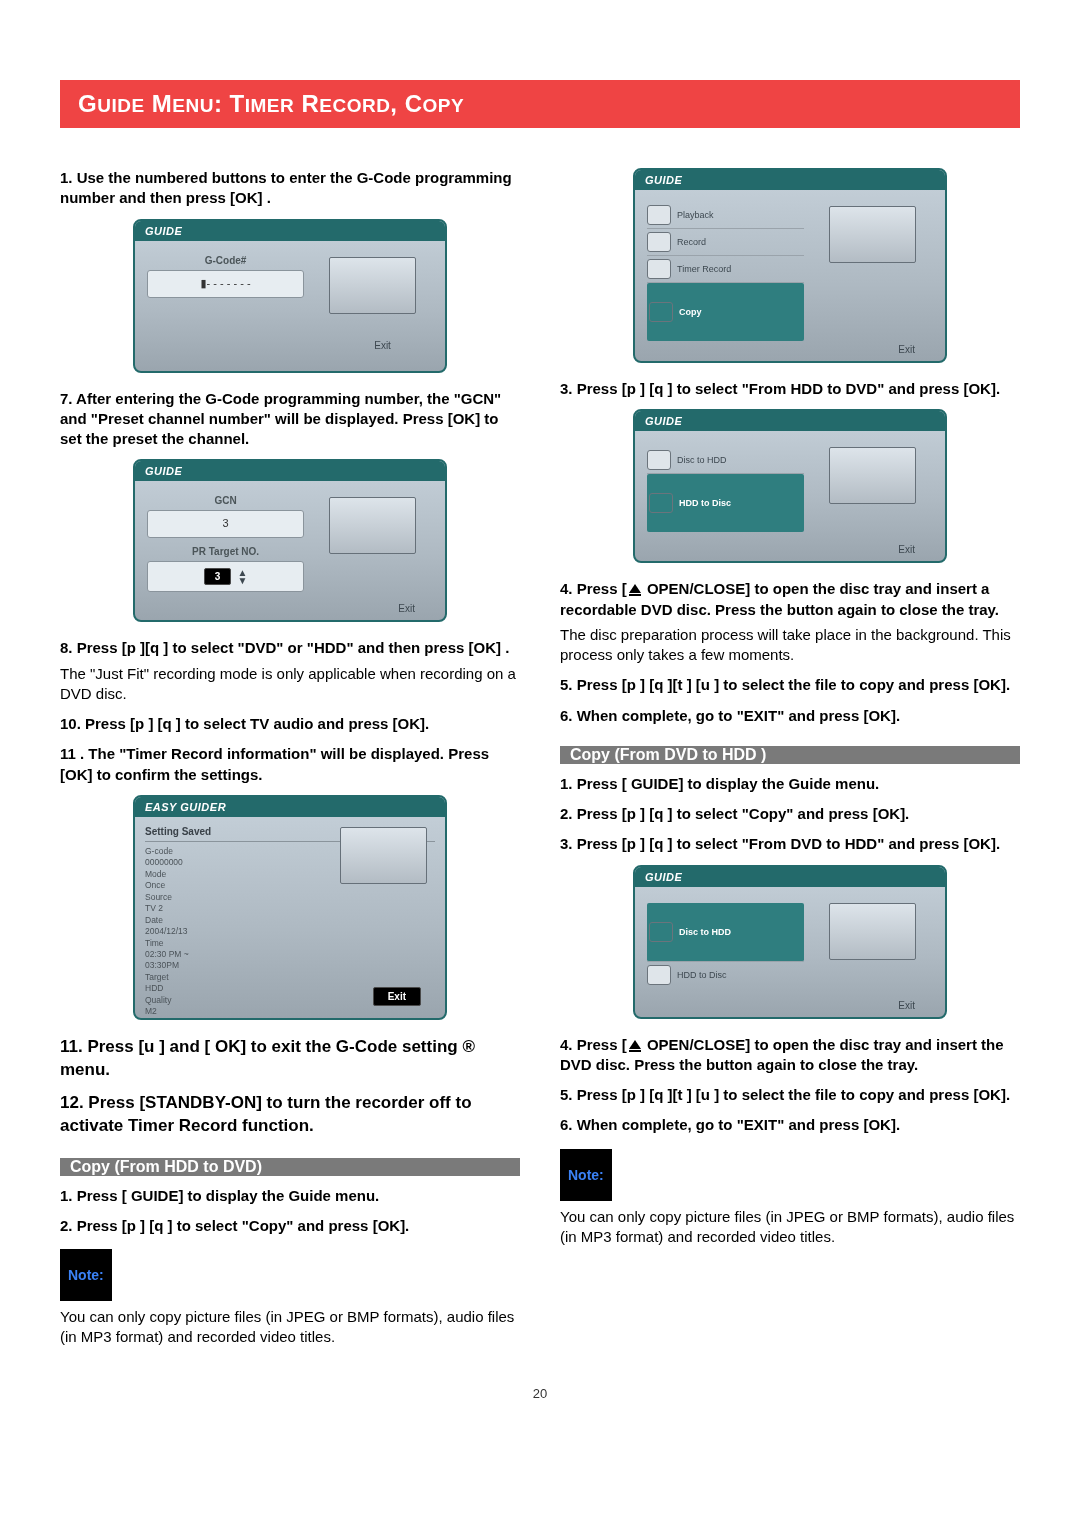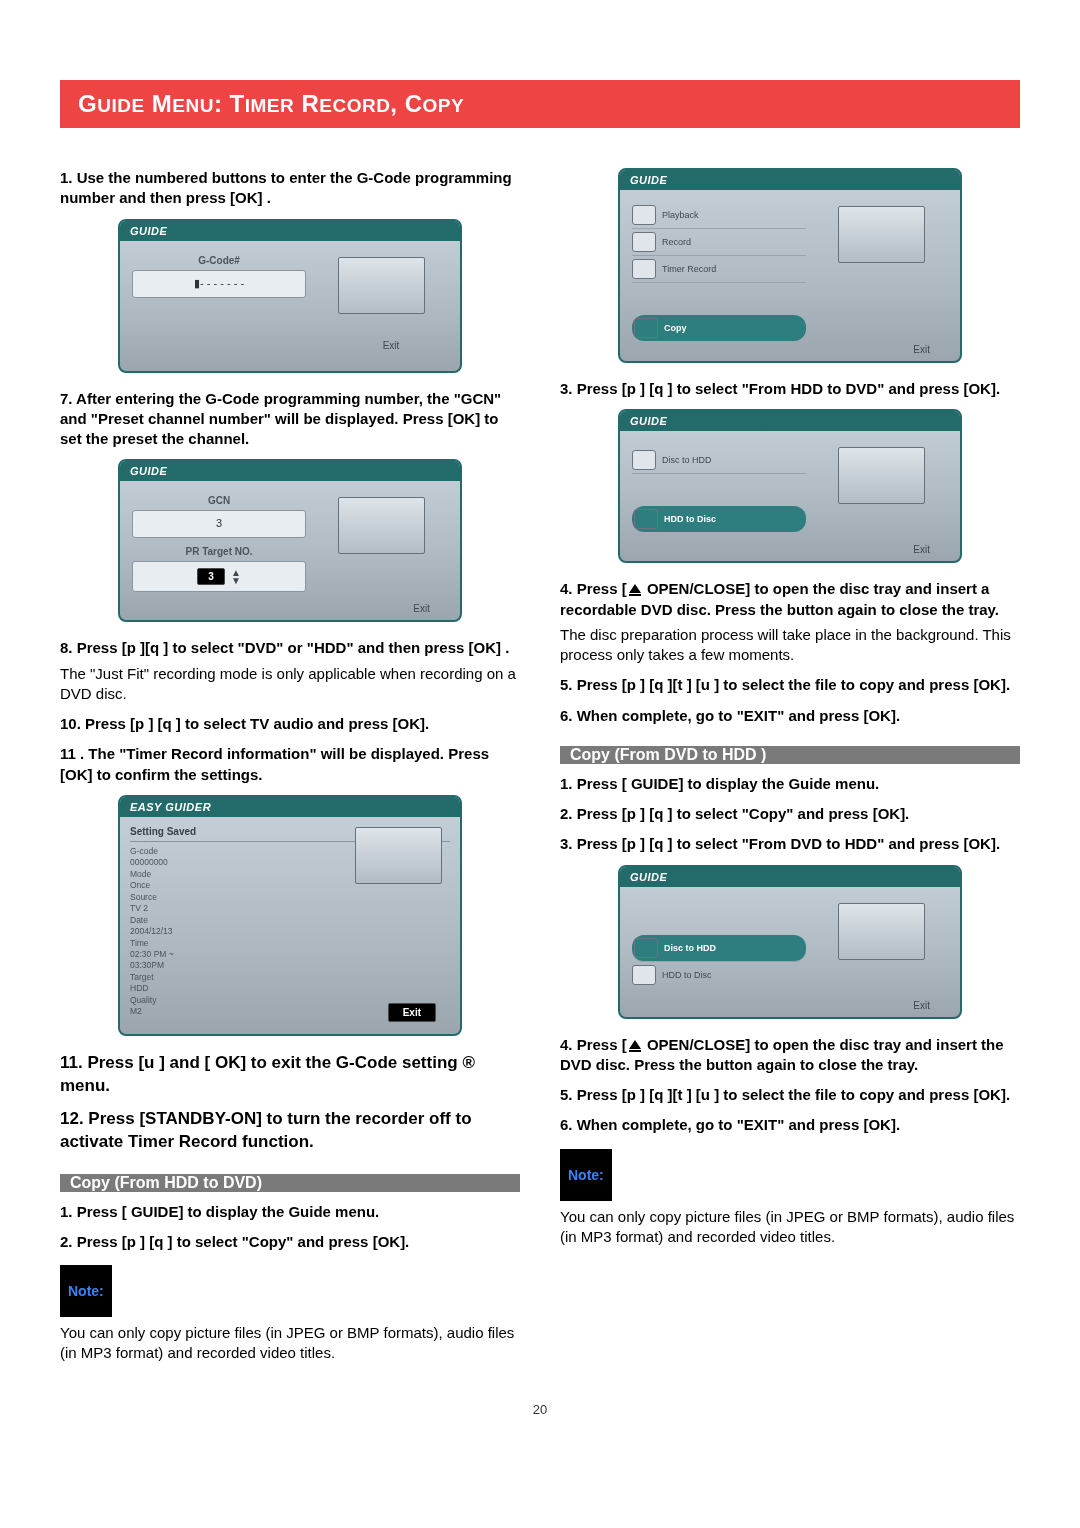--- a/index.html
+++ b/index.html
@@ -54,21 +54,21 @@
     background: #7a7a7a;
     color: #fff;
     font-weight: bold;
     padding: 0 10px;
     margin: 20px 0 8px 0;
     font-size: 16px;
   }
 
   
   .osd {
-    width: 344px;
+    width: 314px;
     margin: 10px auto 16px auto;
     border: 2px solid #236a6b;
     border-radius: 8px;
     background: linear-gradient(#c6d1da, #aeb9c2 60%, #9aa5ae);
     box-sizing: border-box;
   }
   .osd-header {
     background: #236a6b;
     color: #fff;
     font-weight: bold;
@@ -154,21 +154,21 @@
   .dark-chip {
     background: #000; color: #fff; font-weight: bold; font-size: 10px;
     padding: 2px 10px; border-radius: 2px; border:1px solid #4a4a4a;
   }
   .arrow-updown{
     font-size:10px; line-height:8px; color:#3d4850;
   }
 
   
   .easy-body {
-    padding: 6px 10px 16px 10px;
+    padding: 6px 10px 0 10px;
     position: relative;
     min-height: 110px;
   }
   .saved-label {
     font-weight: bold;
     font-size: 10px;
     color: #394148;
     padding: 3px 0 4px 0;
     border-bottom: 1px solid #8a949c;
     margin-bottom: 4px;
@@ -210,23 +210,22 @@
   }
   .grow-icon.active{
     background:#2f7e7f;
   }
   .grow-label {
     font-size: 9px;
     color: #3d4850;
   }
   .guide-row.selected{
     background:#2f7e7f;
-    border-radius:12px;
-    padding:3px 2px;
-    margin-top:32px;
+    border-radius:2px;
+    padding:19px 2px;
   }
   .guide-row.selected .grow-label{ color:#fff; font-weight:bold;}
   .page-number { text-align: center; font-size: 13px; margin-top: 30px; color:#333;}
   .eject { display:inline-block; width:0; height:0; border-left:6px solid transparent; border-right:6px solid transparent; border-bottom:9px solid #000; vertical-align:baseline; position:relative; top:-1px; margin:0 2px;}
   .eject::after{ content:""; position:absolute; left:-6px; top:10px; width:12px; height:2px; background:#000;}
 </style>
 </head>
 <body>
 
 <div class="title-bar">

